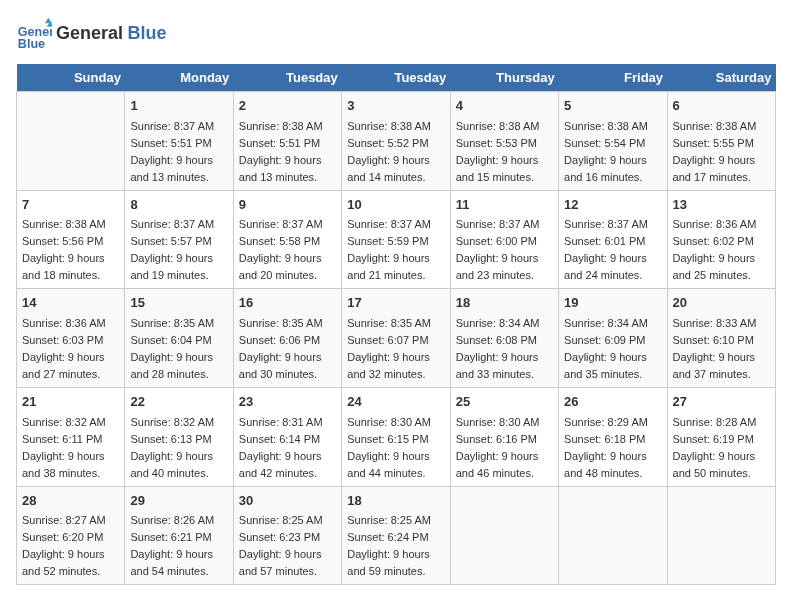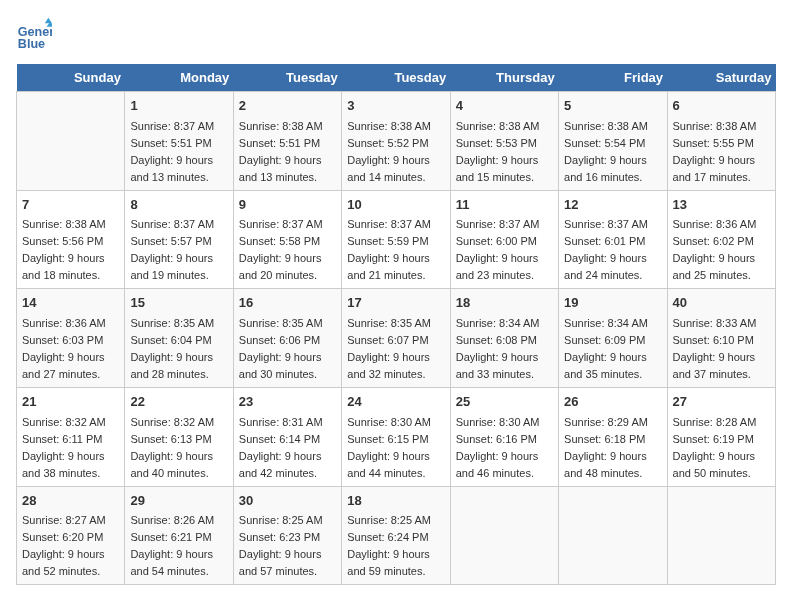--- a/index.html
+++ b/index.html
@@ -83,20 +83,24 @@
 <body>
 
 <div class="header-area">
   <div class="logo">
     <svg class="logo-icon" viewBox="0 0 40 40">
       <text x="2" y="22" font-size="14" font-weight="bold" fill="#3a6eaa" font-family="Arial">General</text>
       <text x="2" y="36" font-size="14" font-weight="bold" fill="#3a6eaa" font-family="Arial">Blue</text>
       <polygon points="32,8 40,8 36,2" fill="#3a9dd4"></polygon>
       <polygon points="34,12 42,12 38,6" fill="#3a9dd4"></polygon>
     </svg>
+    <div style="line-height:1.1">
+      <span style="font-size:18px;font-weight:bold;color:#333;">General</span>
+      <span style="font-size:18px;font-weight:bold;color:#3a6eaa;">Blue</span>
+    </div>
   </div>
   <div class="title-area">
   </div>
 </div>
 
 <table>
   <thead>
     <tr id="header-row">
     <th>Sunday</th>
         <th>Monday</th>
@@ -184,21 +188,21 @@
         </td>
         <td>
           <span class="day-number">18</span>
           <div class="cell-content">Sunrise: 8:34 AM<br>Sunset: 6:08 PM<br>Daylight: 9 hours and 33 minutes.</div>
         </td>
         <td>
           <span class="day-number">19</span>
           <div class="cell-content">Sunrise: 8:34 AM<br>Sunset: 6:09 PM<br>Daylight: 9 hours and 35 minutes.</div>
         </td>
         <td>
-          <span class="day-number">40</span>
+          <span class="day-number">20</span>
           <div class="cell-content">Sunrise: 8:33 AM<br>Sunset: 6:10 PM<br>Daylight: 9 hours and 37 minutes.</div>
         </td>
       </tr>
       <tr>
         <td>
           <span class="day-number">21</span>
           <div class="cell-content">Sunrise: 8:32 AM<br>Sunset: 6:11 PM<br>Daylight: 9 hours and 38 minutes.</div>
         </td>
         <td>
           <span class="day-number">22</span>

